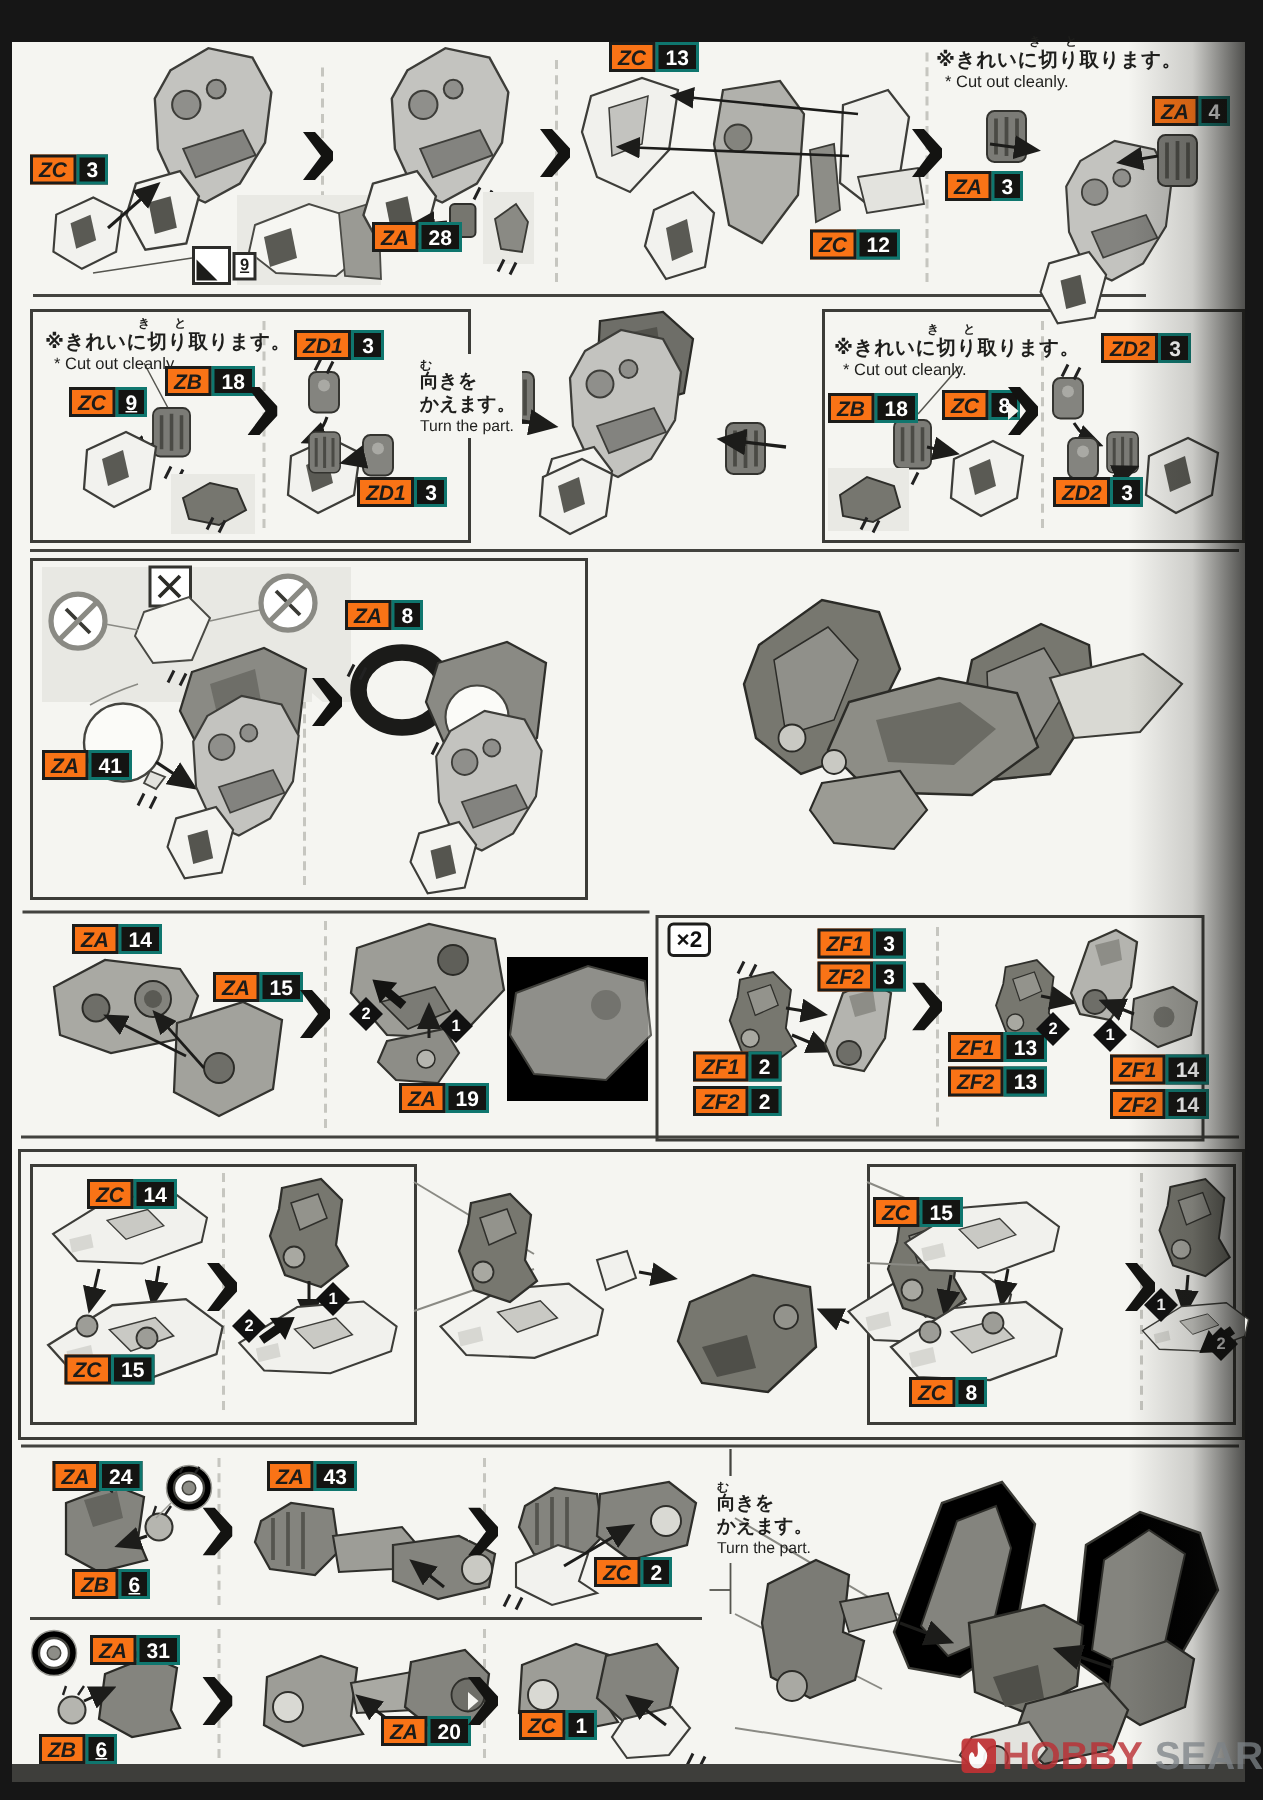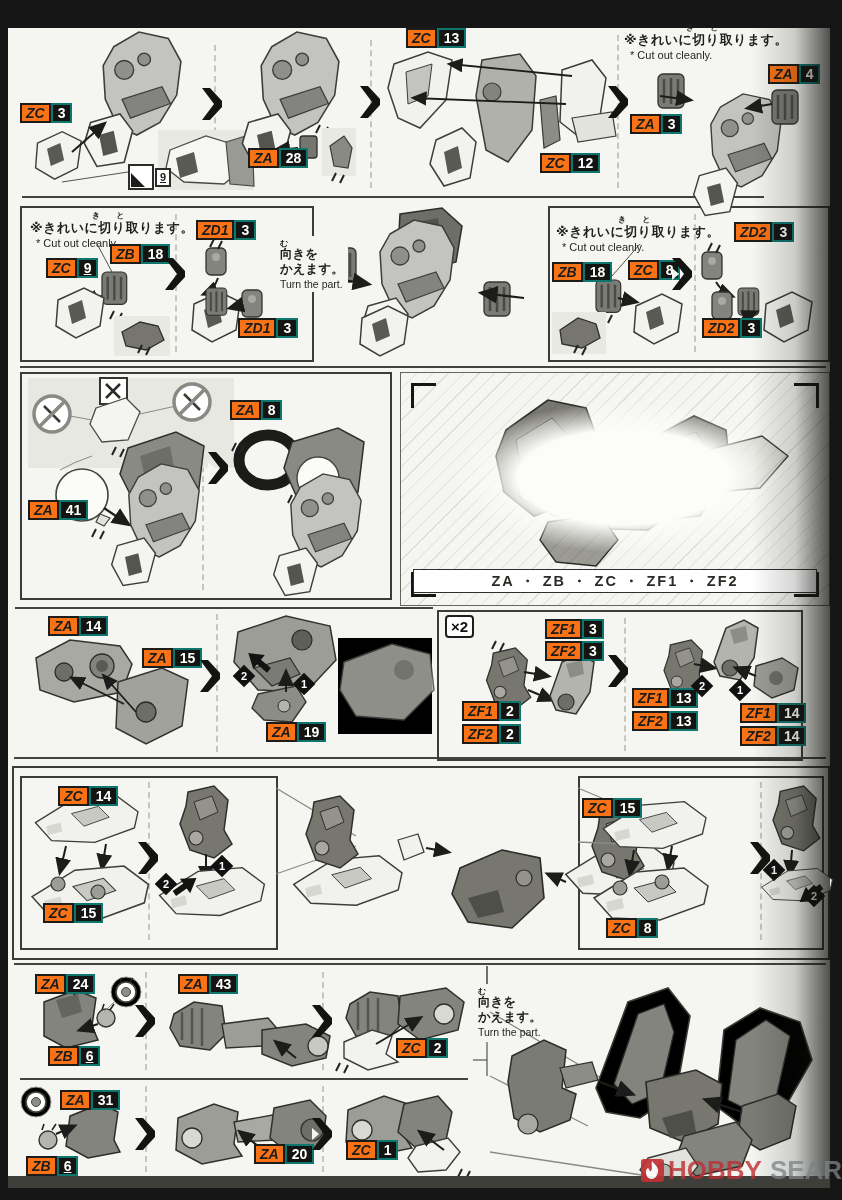--- a/index.html
+++ b/index.html
@@ -607,27 +607,20 @@
         <span>41</span>
       </span>
   </div>
   <div class="plabel" style="left:230px;top:400px;">
     <span class="pcode">ZA</span>
       <span class="pnum">
         <span>8</span>
       </span>
   </div>
 
-  <div id="dispbox">
-    <div class="corner tl" style="left:10px;top:10px;"></div>
-    <div class="corner tr" style="right:10px;top:10px;"></div>
-    <div class="corner bl" style="left:10px;bottom:8px;"></div>
-    <div class="corner br" style="right:10px;bottom:8px;"></div>
-    <div id="dispcaption">ZA ・ ZB ・ ZC ・ ZF1 ・ ZF2</div>
-  </div>
 
   <div class="plabel" style="left:48px;top:616px;">
     <span class="pcode">ZA</span>
       <span class="pnum">
         <span>14</span>
       </span>
   </div>
   <div class="plabel" style="left:142px;top:648px;">
     <span class="pcode">ZA</span>
       <span class="pnum">

